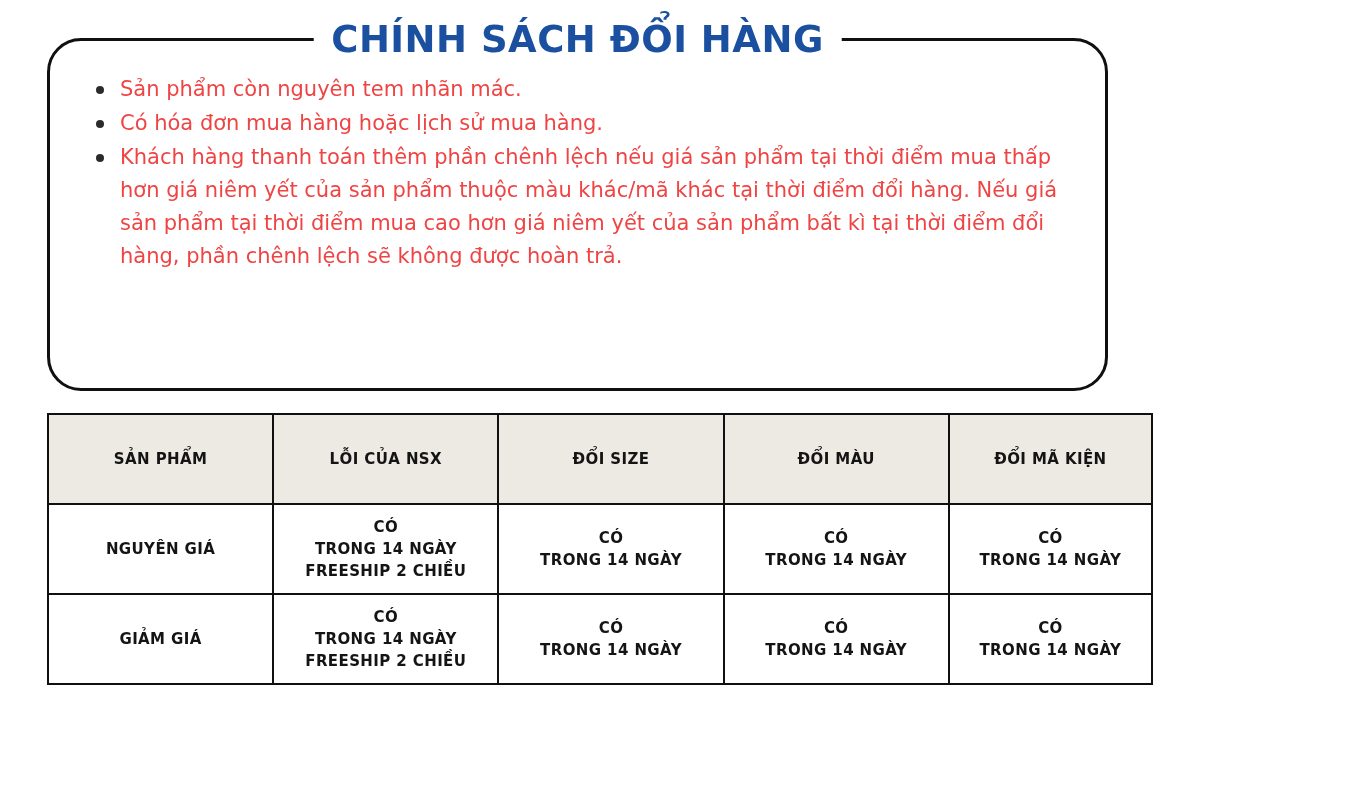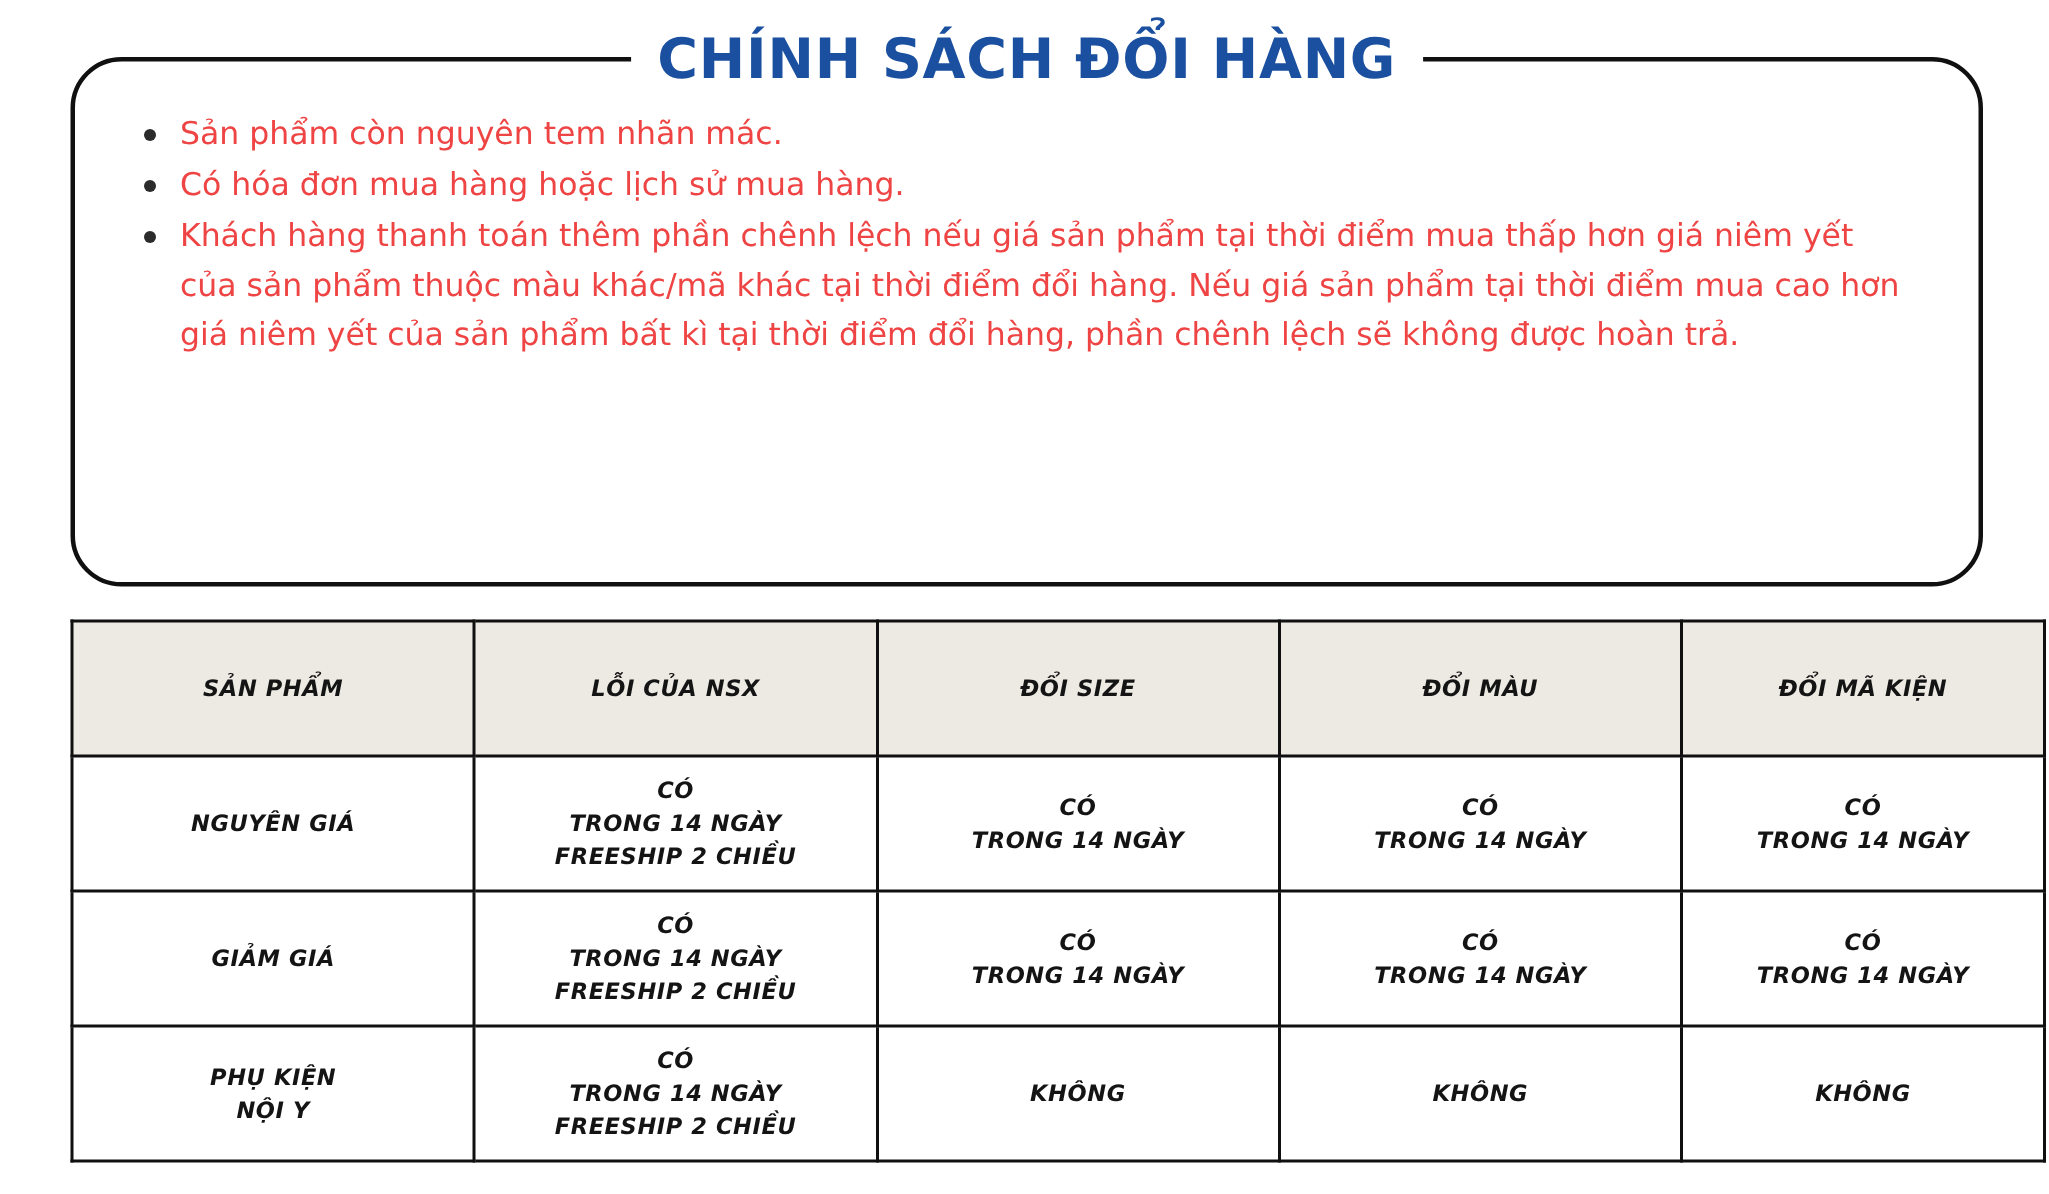--- a/index.html
+++ b/index.html
@@ -15,21 +15,21 @@
     width: 1366px;
     height: 796px;
     position: relative;
   }
 
   
   .policy-box {
     position: absolute;
     left: 47px;
     top: 38px;
-    width: 1275px;
+    width: 1061px;
     height: 353px;
     border: 3px solid #101010;
     border-radius: 34px;
     background: #ffffff;
     padding: 32px 42px 20px 40px;
   }
   .policy-title {
     position: absolute;
     top: 0;
     left: 50%;
@@ -62,24 +62,23 @@
     height: 8px;
     border-radius: 50%;
     background: #2b2b2b;
   }
 
   
   .policy-table {
     position: absolute;
     left: 47px;
     top: 413px;
-    width: 1317px;
+    width: 1106px;
     border-collapse: collapse;
     table-layout: fixed;
-    font-style: italic;
   }
   .policy-table th,
   .policy-table td {
     border: 2.5px solid #101010;
     height: 90px;
     text-align: center;
     vertical-align: middle;
     font-size: 15px;
     font-weight: 700;
     letter-spacing: 0.4px;
@@ -148,26 +147,16 @@
         <td>CÓ
 TRONG 14 NGÀY
 FREESHIP 2 CHIỀU</td>
         <td>CÓ
 TRONG 14 NGÀY</td>
         <td>CÓ
 TRONG 14 NGÀY</td>
         <td>CÓ
 TRONG 14 NGÀY</td>
       </tr>
-      <tr>
-        <td>PHỤ KIỆN
-NỘI Y</td>
-        <td>CÓ
-TRONG 14 NGÀY
-FREESHIP 2 CHIỀU</td>
-        <td>KHÔNG</td>
-        <td>KHÔNG</td>
-        <td>KHÔNG</td>
-      </tr>
     </tbody>
   </table>
 
 </div>
 
 </body></html>

